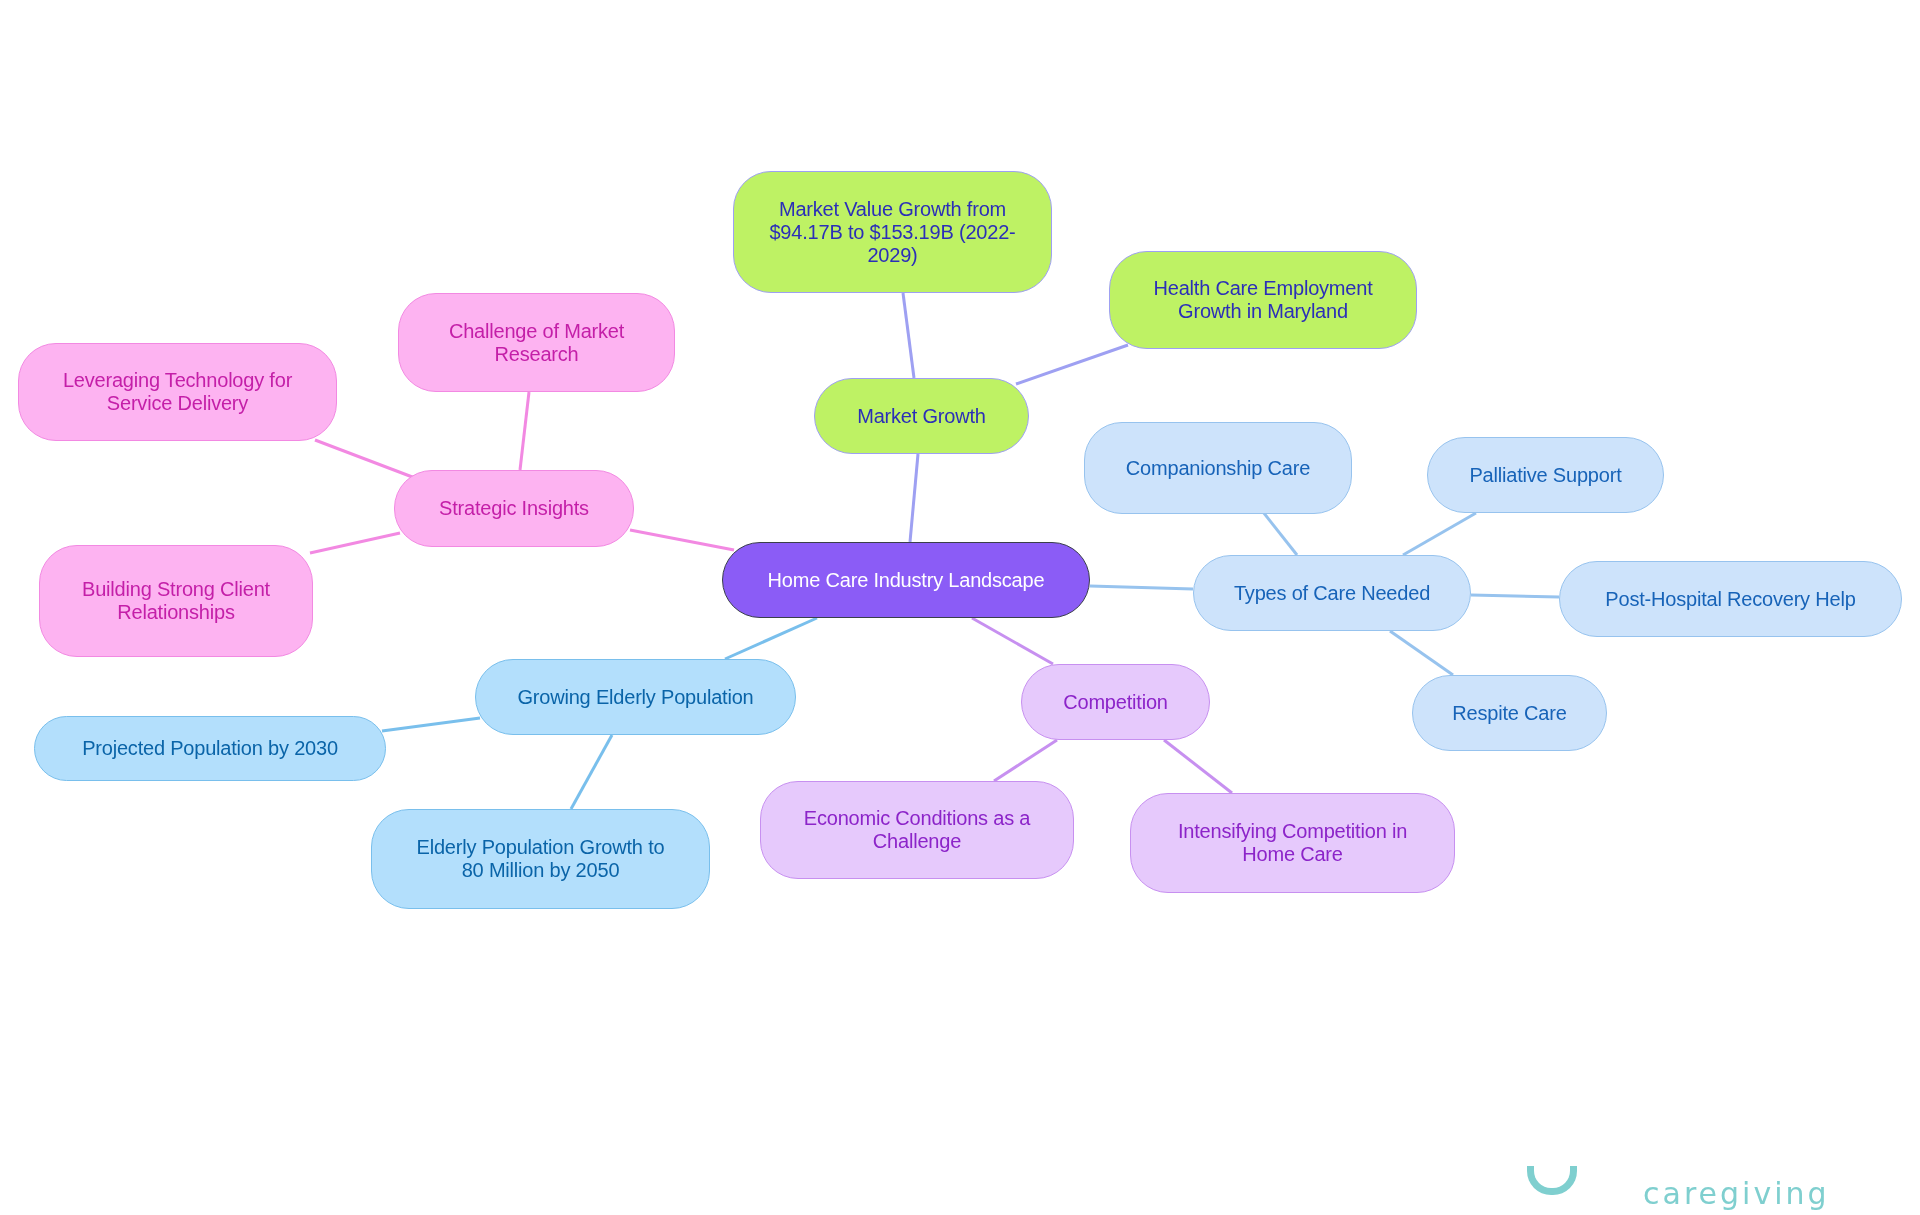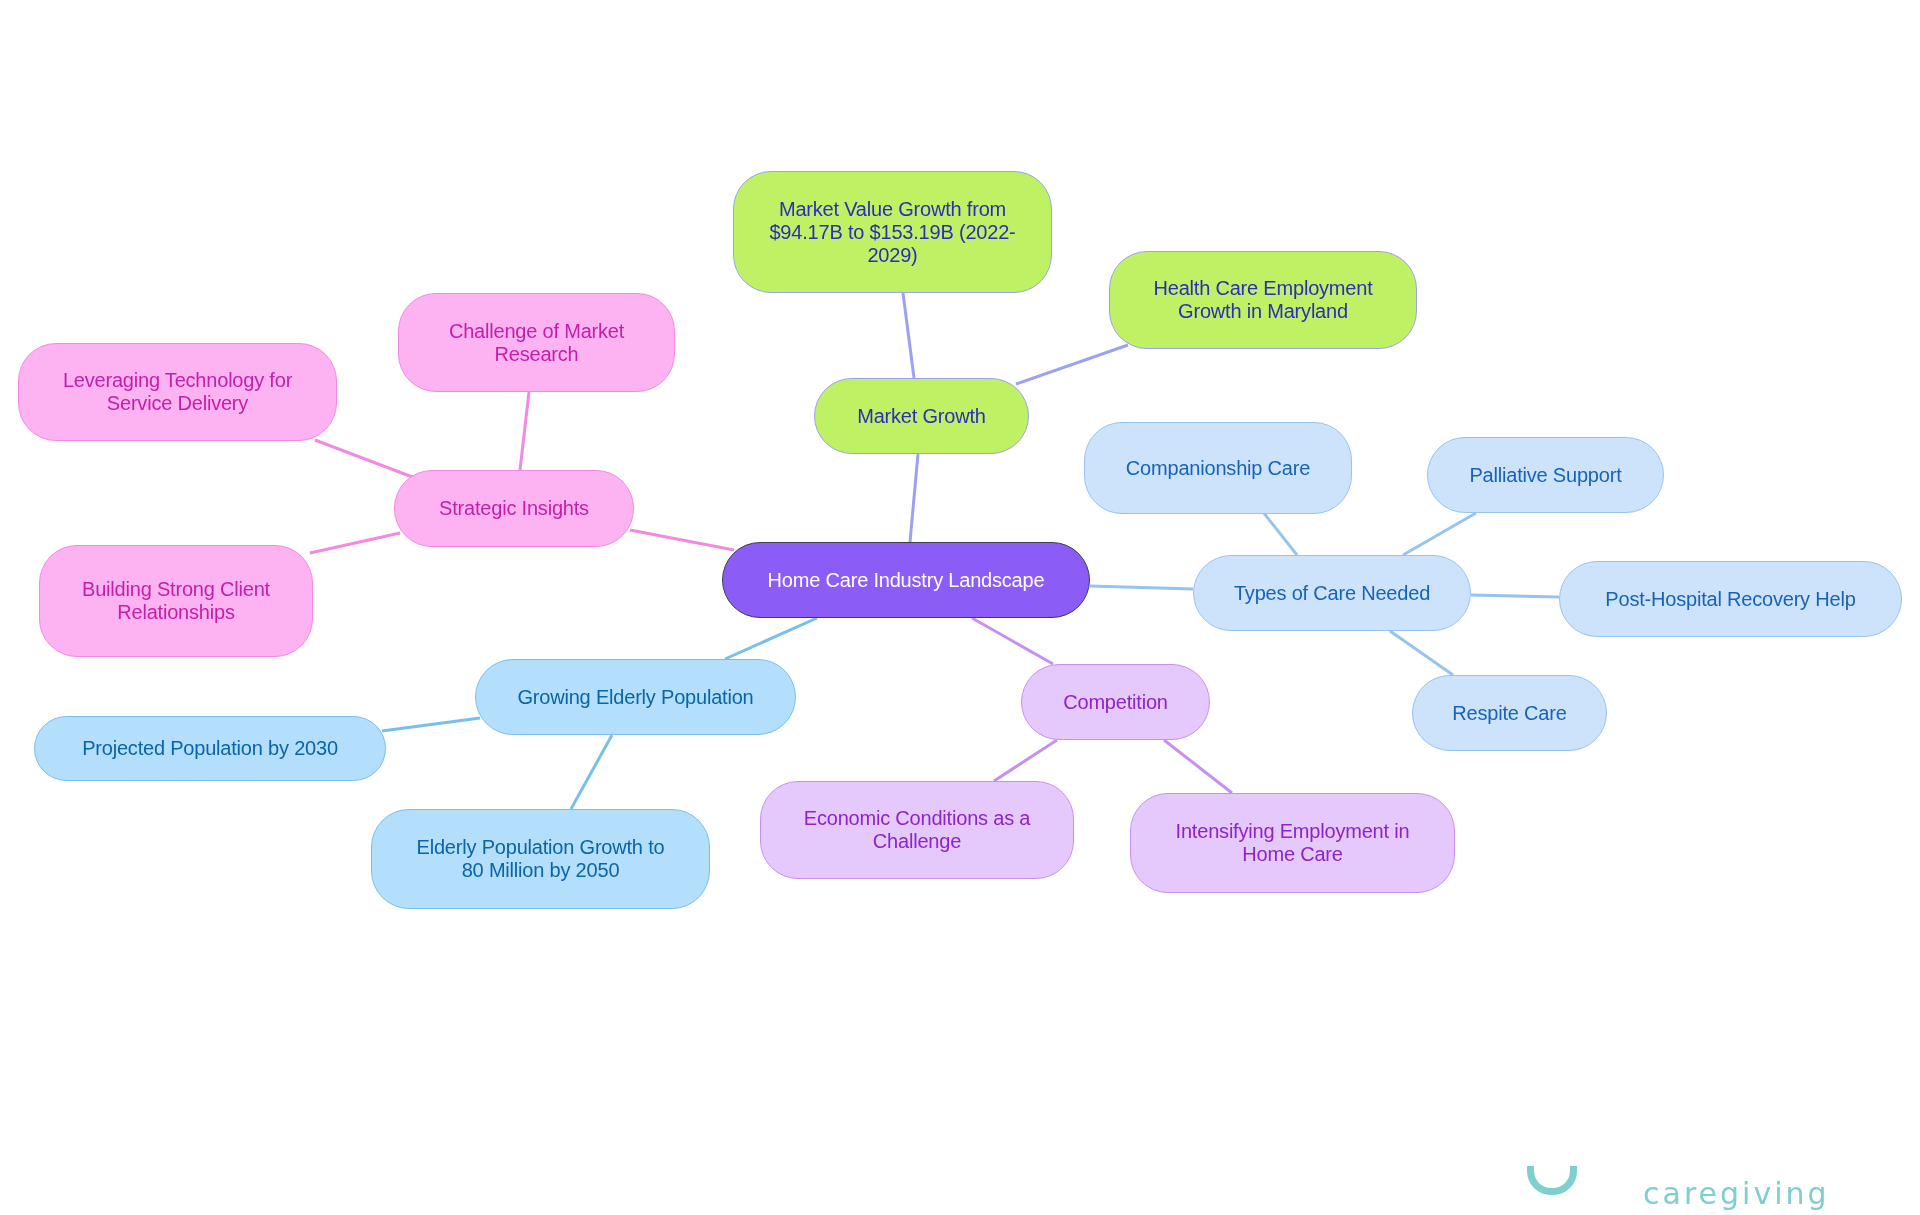--- a/index.html
+++ b/index.html
@@ -100,21 +100,21 @@
   <span>Elderly Population Growth to 80 Million by 2050</span>
 </div>
 
 <div class="node c-purple" style="left:1021px;top:664px;width:189px;height:76px;">
   <span>Competition</span>
 </div>
 <div class="node c-purple" style="left:760px;top:781px;width:314px;height:98px;padding:0 30px;">
   <span>Economic Conditions as a Challenge</span>
 </div>
 <div class="node c-purple" style="left:1130px;top:793px;width:325px;height:100px;padding:0 32px;">
-  <span>Intensifying Employment in Home Care</span>
+  <span>Intensifying Competition in Home Care</span>
 </div>
 
 <div class="node c-lightblue" style="left:1193px;top:555px;width:278px;height:76px;">
   <span>Types of Care Needed</span>
 </div>
 <div class="node c-lightblue" style="left:1084px;top:422px;width:268px;height:92px;">
   <span>Companionship Care</span>
 </div>
 <div class="node c-lightblue" style="left:1427px;top:437px;width:237px;height:76px;">
   <span>Palliative Support</span>

